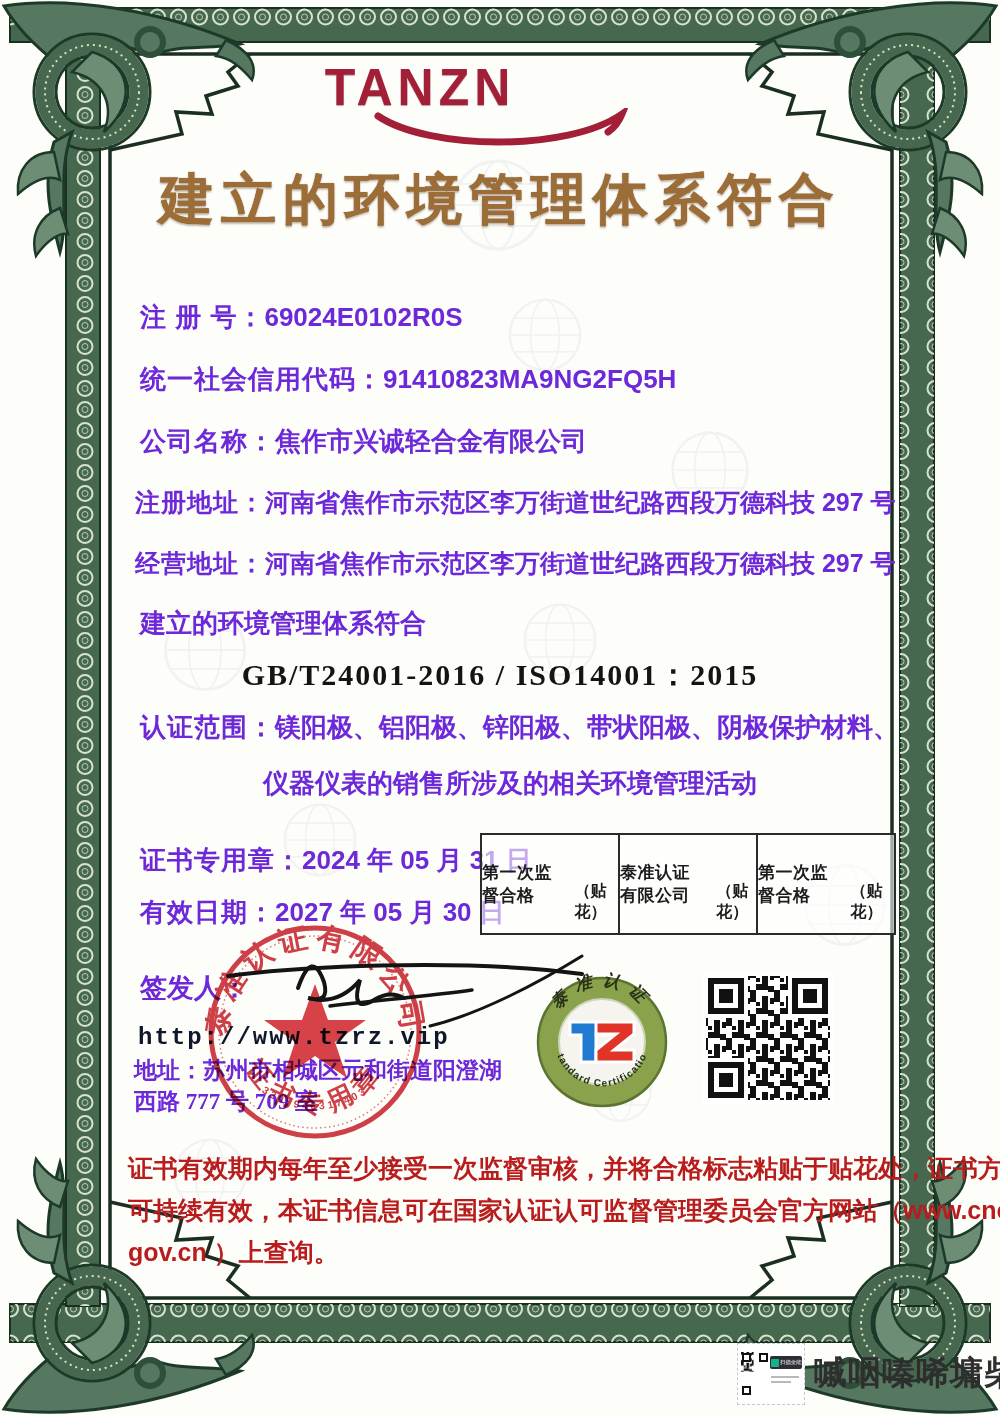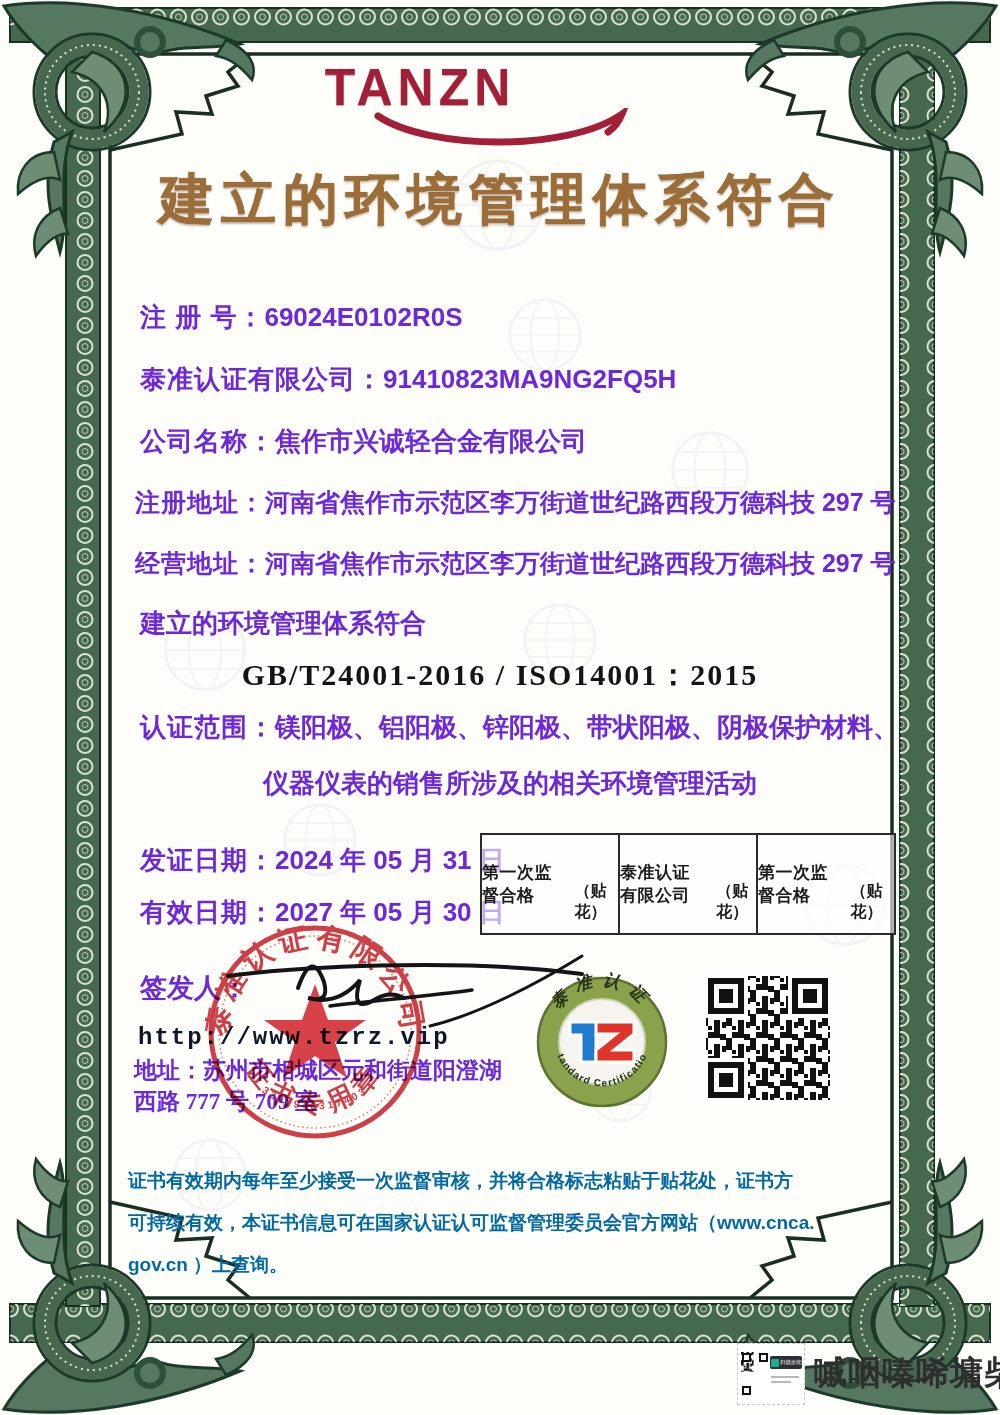--- a/index.html
+++ b/index.html
@@ -48,21 +48,21 @@
   .sup-sub{font-size:16px;font-weight:600;margin-top:35px;}
   
   .sign-label{left:140px;top:970px;font-size:27px;font-weight:700;}
   .url-line{
     left:138px;top:1024px;font-family:"Liberation Mono", monospace;
     font-size:24px;font-weight:700;letter-spacing:2px;color:#0f172a;
   }
   .addr-line1{left:134px;top:1055px;font-family:"Liberation Serif", serif;font-size:23px;font-weight:700;text-align:center;}
   .addr-line2{left:134px;top:1086px;font-family:"Liberation Serif", serif;font-size:23px;font-weight:700;}
   
-  .foot{position:absolute;left:128px;width:760px;font-size:19px;font-weight:700;color:#0369a1;white-space:nowrap;margin-top:16px;}
+  .foot{position:absolute;left:128px;width:760px;font-size:25px;font-weight:700;color:#b91c1c;white-space:nowrap;}
   
   .cs-badge{
     left:737px;top:1343px;width:68px;height:62px;background:#fff;
     border:1px dashed #c9c9c9;box-sizing:border-box;
   }
   .cs-pill{
     position:absolute;left:32px;top:12px;width:32px;height:13px;border-radius:2px;
     background:#2d2d35;display:flex;align-items:center;justify-content:flex-start;gap:1px;padding:0 1px;box-sizing:border-box;
   }
   .cs-pill-icon{width:8px;height:8px;background:#17b08a;border-radius:1px;flex:0 0 auto;}
@@ -155,21 +155,21 @@
   <path d="M10,8 C60,42 200,44 254,6 C250,16 246,20 240,24" fill="none" stroke="#a21f37" stroke-width="7" stroke-linecap="round"></path>
 </svg>
 
 <div class="abs cert-title">建立的环境管理体系符合</div>
 
 <div class="fline" style="left:140px;top:300px">
   <span class="lbl">注 册 号：</span><span>69024E0102R0S</span>
 </div>
 
 <div class="fline" style="left:140px;top:362px">
-  <span class="lbl">泰准认证有限公司：</span><span>91410823MA9NG2FQ5H</span>
+  <span class="lbl">统一社会信用代码：</span><span>91410823MA9NG2FQ5H</span>
 </div>
 
 <div class="fline" style="left:140px;top:424px">
   <span class="lbl">公司名称：</span><span>焦作市兴诚轻合金有限公司</span>
 </div>
 
 <div class="fline addr" style="left:135px;top:486px">
   <span class="lbl">注册地址：</span><span>河南省焦作市示范区李万街道世纪路西段万德科技 297 号</span>
 </div>
 
@@ -180,21 +180,21 @@
 <div class="fline" style="left:140px;top:606px">建立的环境管理体系符合</div>
 
 <div class="abs std-line">GB/T24001-2016 / ISO14001：2015</div>
 
 <div class="fline" style="left:140px;top:710px">
   <span class="lbl">认证范围：</span><span>镁阳极、铝阳极、锌阳极、带状阳极、阴极保护材料、</span>
 </div>
 <div class="fline" style="left:263px;top:766px">仪器仪表的销售所涉及的相关环境管理活动</div>
 
 <div class="fline" style="left:140px;top:843px">
-  <span class="lbl">发证日期：</span><span>2024 年 05 月 31 日</span>
+  <span class="lbl">证书专用章：</span><span>2024 年 05 月 31 日</span>
 </div>
 <div class="fline" style="left:140px;top:895px">
   <span class="lbl">有效日期：</span><span>2027 年 05 月 30 日</span>
 </div>
 
 <div class="abs sup-table">
   <div class="sup-cell">
     <div class="sup-title">第一次监督合格</div>
     <div class="sup-sub">（贴花）</div>
   </div>

